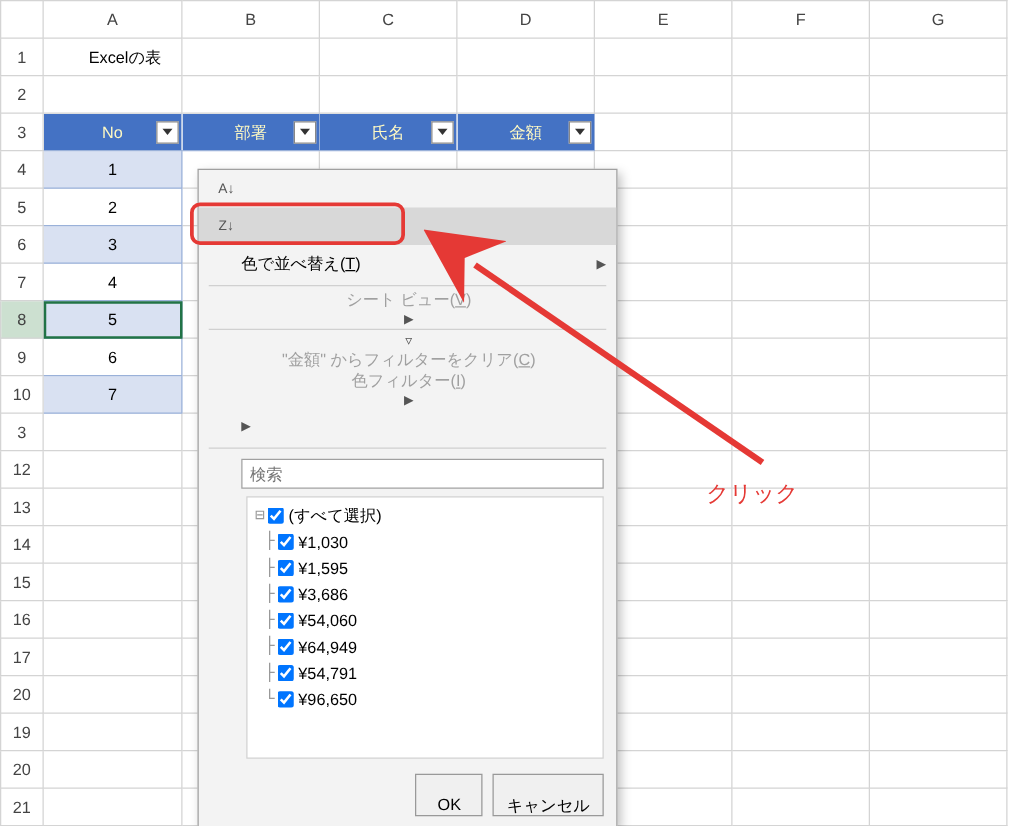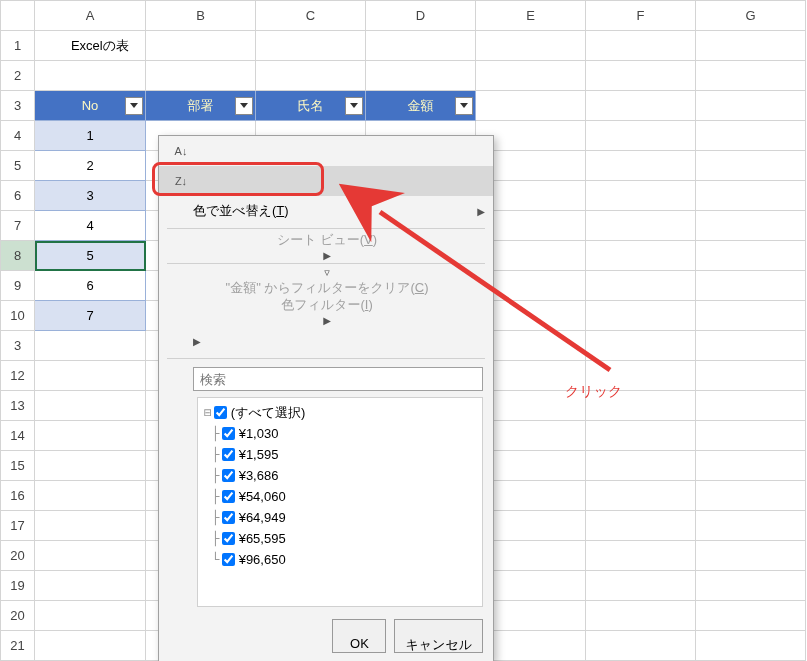--- a/index.html
+++ b/index.html
@@ -109,21 +109,21 @@
       background: #f0f0f0; border: 1px solid #999;
       font-size: 13px; cursor: pointer;
     }
     
     .arrow {
       position: absolute; left: 360px; top: 200px; z-index: 30; pointer-events: none;
     }
     .arrow svg { overflow: visible; }
     .click-label {
       position: absolute; left: 565px; top: 383px;
-      color: #e53935; font-size: 14px; font-weight: normal;
+      color: #e53935; font-size: 18px; font-weight: normal;
       z-index: 30;
     }
     
     .last-partial td { height: 14px !important; }
   </style>
 </head>
 <body>
 
 <table class="sheet">
   <tbody>
@@ -413,21 +413,21 @@
         <span>¥54,060</span>
       </div>
     <div class="checkitem">
         <span class="tree"> ├</span>
         <input type="checkbox" checked="" style="">
         <span>¥64,949</span>
       </div>
     <div class="checkitem">
         <span class="tree"> ├</span>
         <input type="checkbox" checked="" style="">
-        <span>¥65,595</span>
+        <span>¥54,791</span>
       </div>
     <div class="checkitem">
         <span class="tree"> └</span>
         <input type="checkbox" checked="" style="">
         <span>¥96,650</span>
       </div>
   </div>
   <div class="btnrow">
     <button class="btn">OK</button>
     <button class="btn">キャンセル</button>

